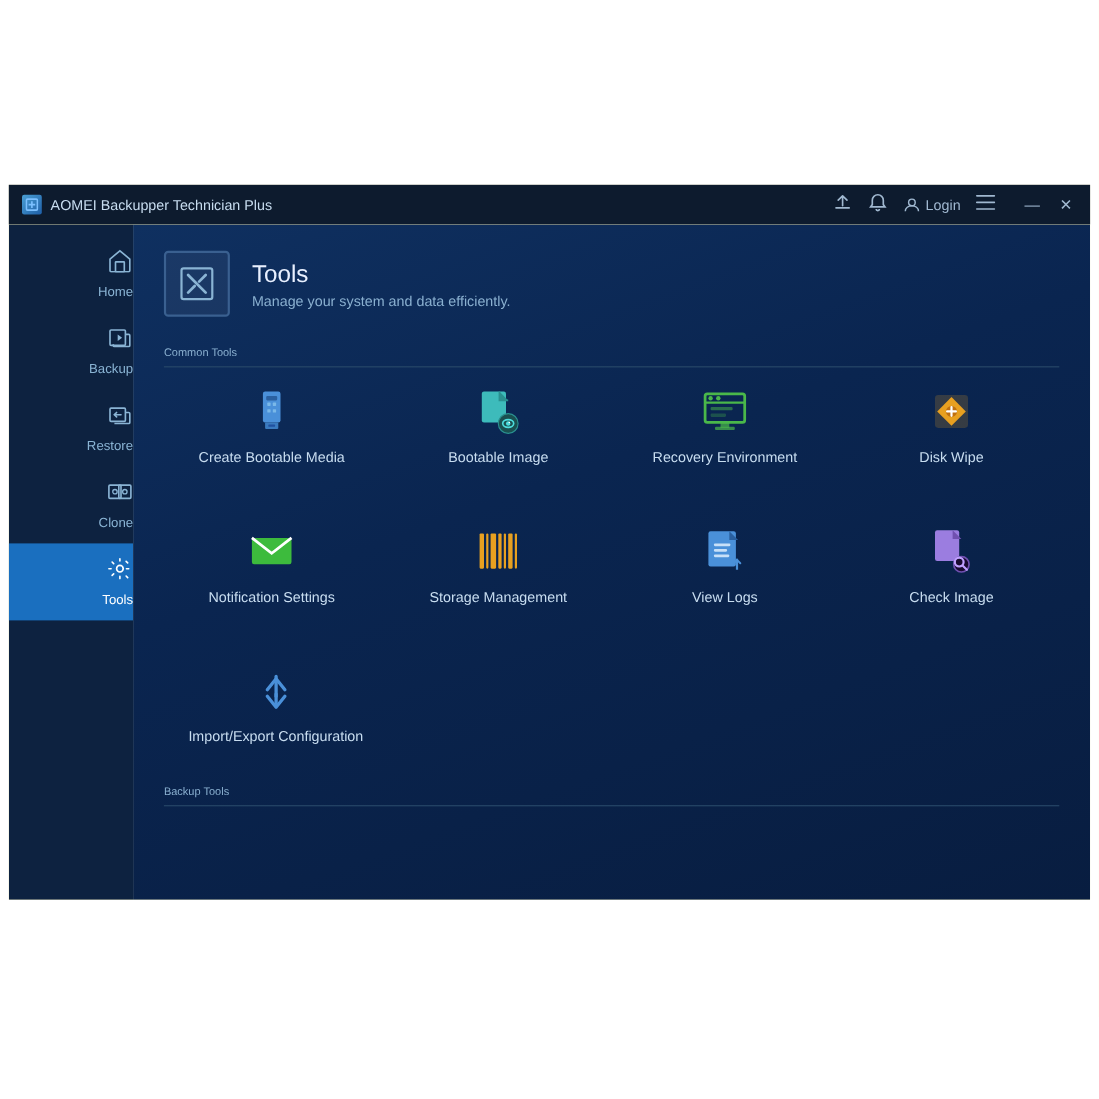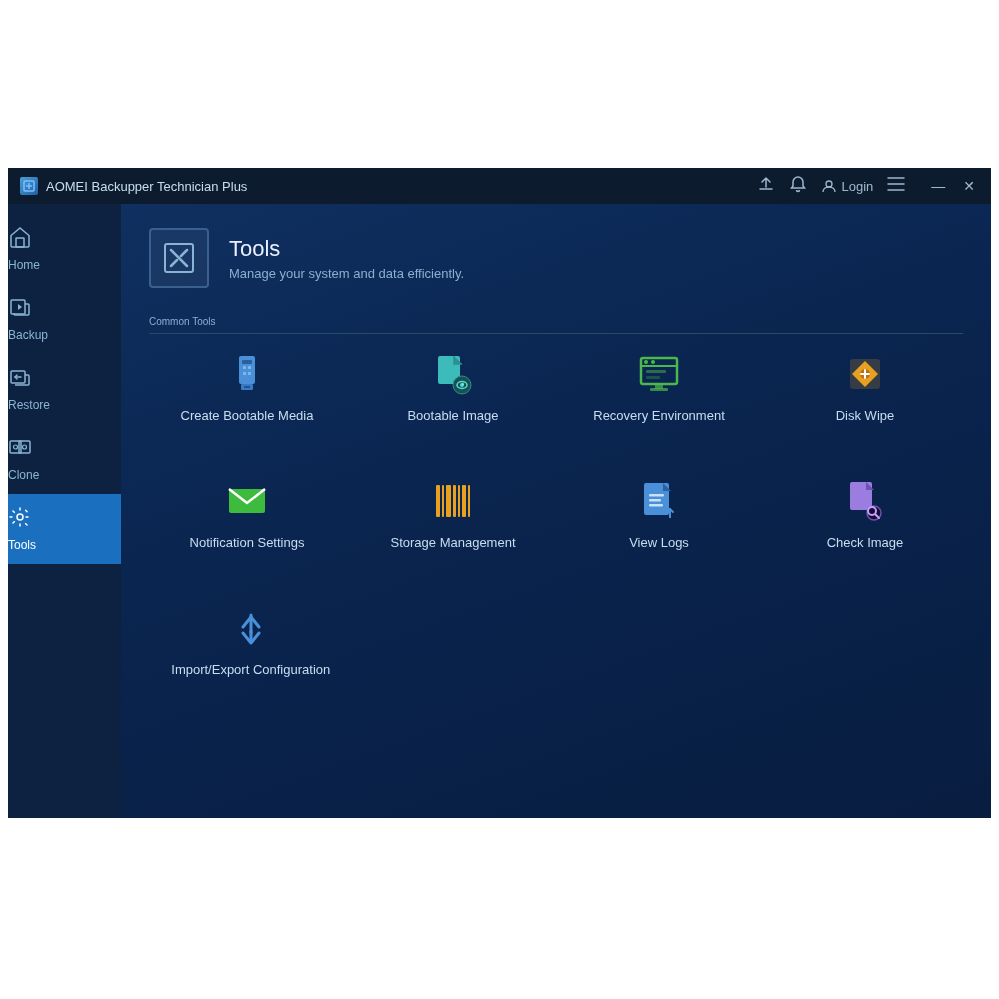--- a/index.html
+++ b/index.html
@@ -95,21 +95,21 @@
       display: flex;
       flex-direction: column;
       align-items: center;
       padding-top: 10px;
       flex-shrink: 0;
     }
     .nav-item {
       width: 100%;
       display: flex;
       flex-direction: column;
-      align-items: flex-start;
+      align-items: flex-end;
       padding: 12px 0;
       cursor: pointer;
       color: #8ab4d4;
       font-size: 13px;
       gap: 4px;
     }
     .nav-item.active {
       background: #1a6fbf;
       color: #fff;
     }
@@ -482,16 +482,19 @@
 
               <path d="M21 34v-18" stroke="#4a90d9" stroke-width="0"></path>
               <path d="M21 24v10" stroke="#4a90d9" stroke-width="3" stroke-linecap="round"></path>
               <path d="M13 26l8 10 8-10" stroke="#4a90d9" stroke-width="3" stroke-linecap="round" stroke-linejoin="round"></path>
             </svg>
           </div>
           <span class="tool-label">Import/Export Configuration</span>
         </div>
       </div>
 
+      <div class="backup-tools-section">
+        <div class="section-title">Backup Tools</div>
+      </div>
 
     </div>
   </div>
 </div>
 
 </body></html>

